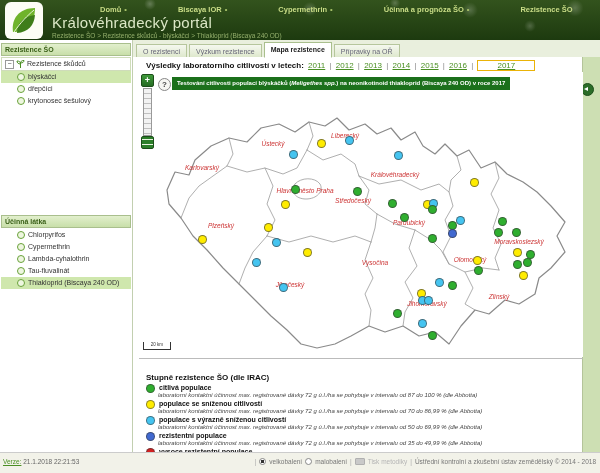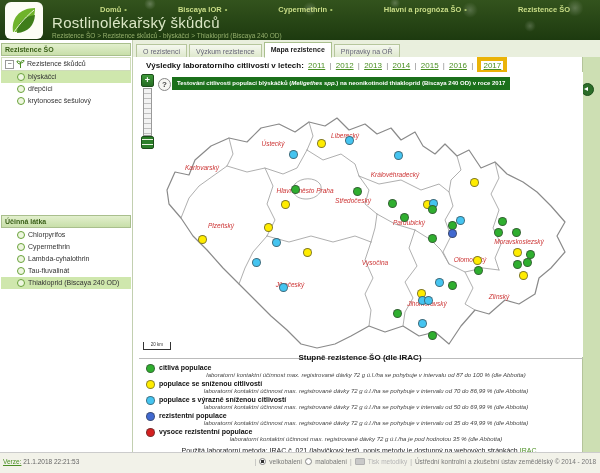--- a/index.html
+++ b/index.html
@@ -48,21 +48,21 @@
   
   .content{position:absolute;left:133px;top:57px;width:467px;height:395px;background:#fff;}
   .side-strip{position:absolute;right:0;top:0;width:17px;height:395px;background:#cddfb3;border-left:1px solid #b4c49a;}
   .collapse-btn{position:absolute;left:448px;top:26px;width:11px;height:11px;border-radius:50%;background:#2b6d28;border:1px solid #1c4e1a;}
   .collapse-btn::before{content:"";position:absolute;left:2px;top:3px;border-top:2.5px solid transparent;border-bottom:2.5px solid transparent;border-right:4px solid #fff;}
 
   .results-hd{position:absolute;left:13px;top:4px;font-size:8px;color:#111;white-space:nowrap;}
   .results-hd b{font-weight:bold;}
   .year-link{color:#4a8f22;text-decoration:underline;margin:0 2px;cursor:pointer;}
   .year-sep{color:#888;}
-  .year-link.year-box{border:4px solid #eab308;padding:0 2px;}
+  .year-link.year-box{border:1px solid #eab308;padding:0 19px;}
 
   
   .map-panel{position:absolute;left:6px;top:15px;width:444px;height:285px;background:#fff;}
   .map-svg{position:absolute;left:0;top:0;}
   .map-banner{position:absolute;left:33px;top:5px;height:9px;line-height:9px;background:#1b701b;color:#fff;
     font-size:6px;font-weight:bold;padding:2px 5px;white-space:nowrap;}
   .map-banner i{font-style:italic;}
   .zoomctl{position:absolute;left:2px;top:2px;width:13px;}
   .zoom-plus{width:11px;height:11px;background:linear-gradient(180deg,#3f9a3b,#256b23);border:1px solid #1c4e1a;border-radius:2px;
     color:#fff;font-size:9px;line-height:10px;text-align:center;font-weight:bold;}
@@ -71,21 +71,21 @@
   .zoom-handle{margin-left:0;width:11px;height:11px;border:1px solid #1c4e1a;border-radius:2px;
     background:repeating-linear-gradient(180deg,#2c7f2a 0 2px,#e8f2e0 2px 3px,#2c7f2a 3px 5px);}
   .help-btn{position:absolute;left:19px;top:6px;width:11px;height:11px;border-radius:50%;border:1px solid #888;background:#f6f6f2;
     font-size:8px;line-height:11px;text-align:center;color:#444;font-weight:bold;}
   .region-label{position:absolute;transform:translate(-50%,-50%);font-size:6.5px;font-style:italic;color:#cc3333;white-space:nowrap;}
   .marker{position:absolute;width:7px;height:7px;border-radius:50%;border:1px solid rgba(50,50,50,.6);box-sizing:content-box;}
   .scalebar{position:absolute;left:4px;top:270px;width:26px;height:7px;border-left:1px solid #333;border-right:1px solid #333;border-bottom:1px solid #333;
     font-size:4.5px;color:#333;text-align:center;line-height:6px;}
 
   
-  .legend{position:absolute;left:13px;top:296px;right:26px;text-align:center;}
+  .legend{position:absolute;left:13px;top:316px;right:26px;}
   .legend-title{font-size:8px;font-weight:bold;color:#111;margin-bottom:2px;}
   .leg-item{margin-bottom:1px;}
   .leg-row{display:flex;align-items:center;height:8px;}
   .leg-dot{width:7px;height:7px;border-radius:50%;border:1px solid rgba(50,50,50,.55);margin-right:4px;flex:0 0 auto;}
   .leg-label{font-size:7px;font-weight:bold;color:#111;line-height:8px;}
   .leg-desc{font-size:6px;font-style:italic;color:#444;margin-left:12px;line-height:7px;margin-bottom:1px;}
   .method{margin-top:4px;font-size:7px;color:#222;}
   .method a{color:#4a8f22;text-decoration:underline;}
 
   
@@ -105,22 +105,22 @@
 <div id="app">
 
   <div class="header">
     <div class="logo">
       <svg width="38" height="37" viewBox="0 0 38 37">
         <path d="M8 30 C6 17 14 6 30 6 C30 21 22 30 8 30 Z" fill="#6fb32a"></path>
         <path d="M12 31 C12 22 18 14 30 13 C29 24 23 30 12 31 Z" fill="#3f7d1a"></path>
         <path d="M9 30 C16 20 22 14 29 8" stroke="#e9f5d8" stroke-width="1" fill="none"></path>
       </svg>
     </div>
-    <div class="top-menu" id="top-menu"><a class="menu-link" href="#">Domů</a><span class="sep">•</span><a class="menu-link" href="#">Biscaya IOR</a><span class="sep">•</span><a class="menu-link" href="#">Cypermethrin</a><span class="sep">•</span><a class="menu-link" href="#">Hlavní a prognóza ŠO</a><span class="sep">•</span><a class="menu-link" href="#">Rezistence ŠO</a></div>
-    <div class="site-title">Rostlinolékařský škůdců</div>
+    <div class="top-menu" id="top-menu"><a class="menu-link" href="#">Domů</a><span class="sep">•</span><a class="menu-link" href="#">Biscaya IOR</a><span class="sep">•</span><a class="menu-link" href="#">Cypermethrin</a><span class="sep">•</span><a class="menu-link" href="#">Účinná a prognóza ŠO</a><span class="sep">•</span><a class="menu-link" href="#">Rezistence ŠO</a></div>
+    <div class="site-title">Královéhradecký portál</div>
     <div class="breadcrumb">Rezistence ŠO &gt; Rezistence škůdců - blýskáčci &gt; Thiakloprid (Biscaya 240 OD)</div>
   </div>
 
   <div class="sidebar">
     <div class="panel-hd">Rezistence ŠO</div>
     <div id="pest-list">
       <div class="tree-row tree-root">
         <span class="expander">−</span>
         <span class="plant-ico">
           <svg width="9" height="9" viewBox="0 0 9 9">

